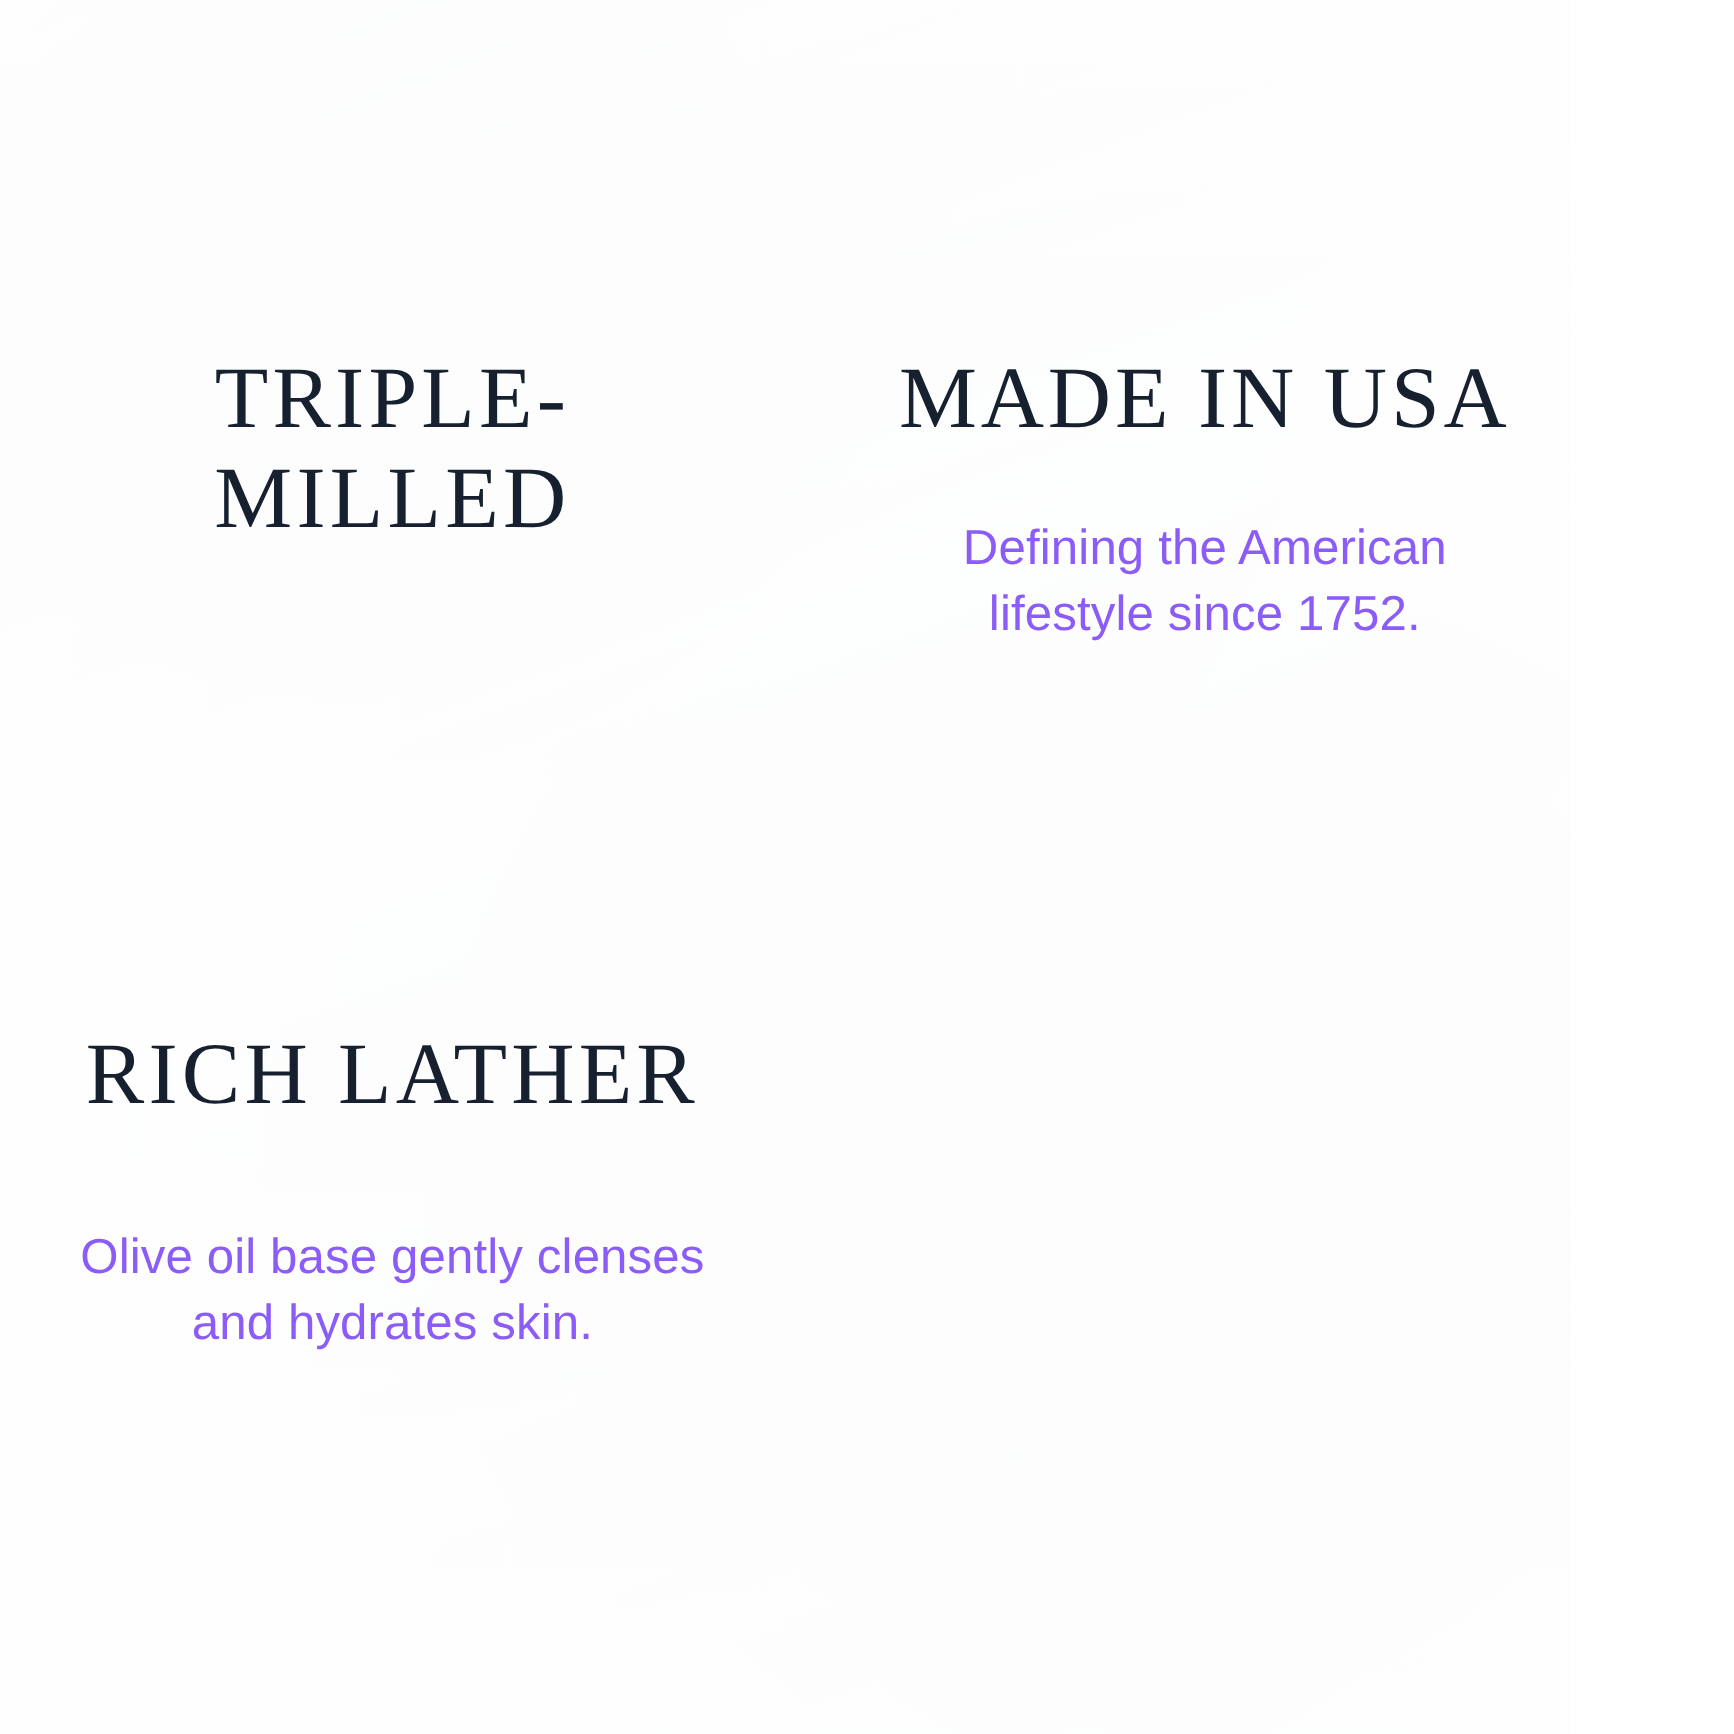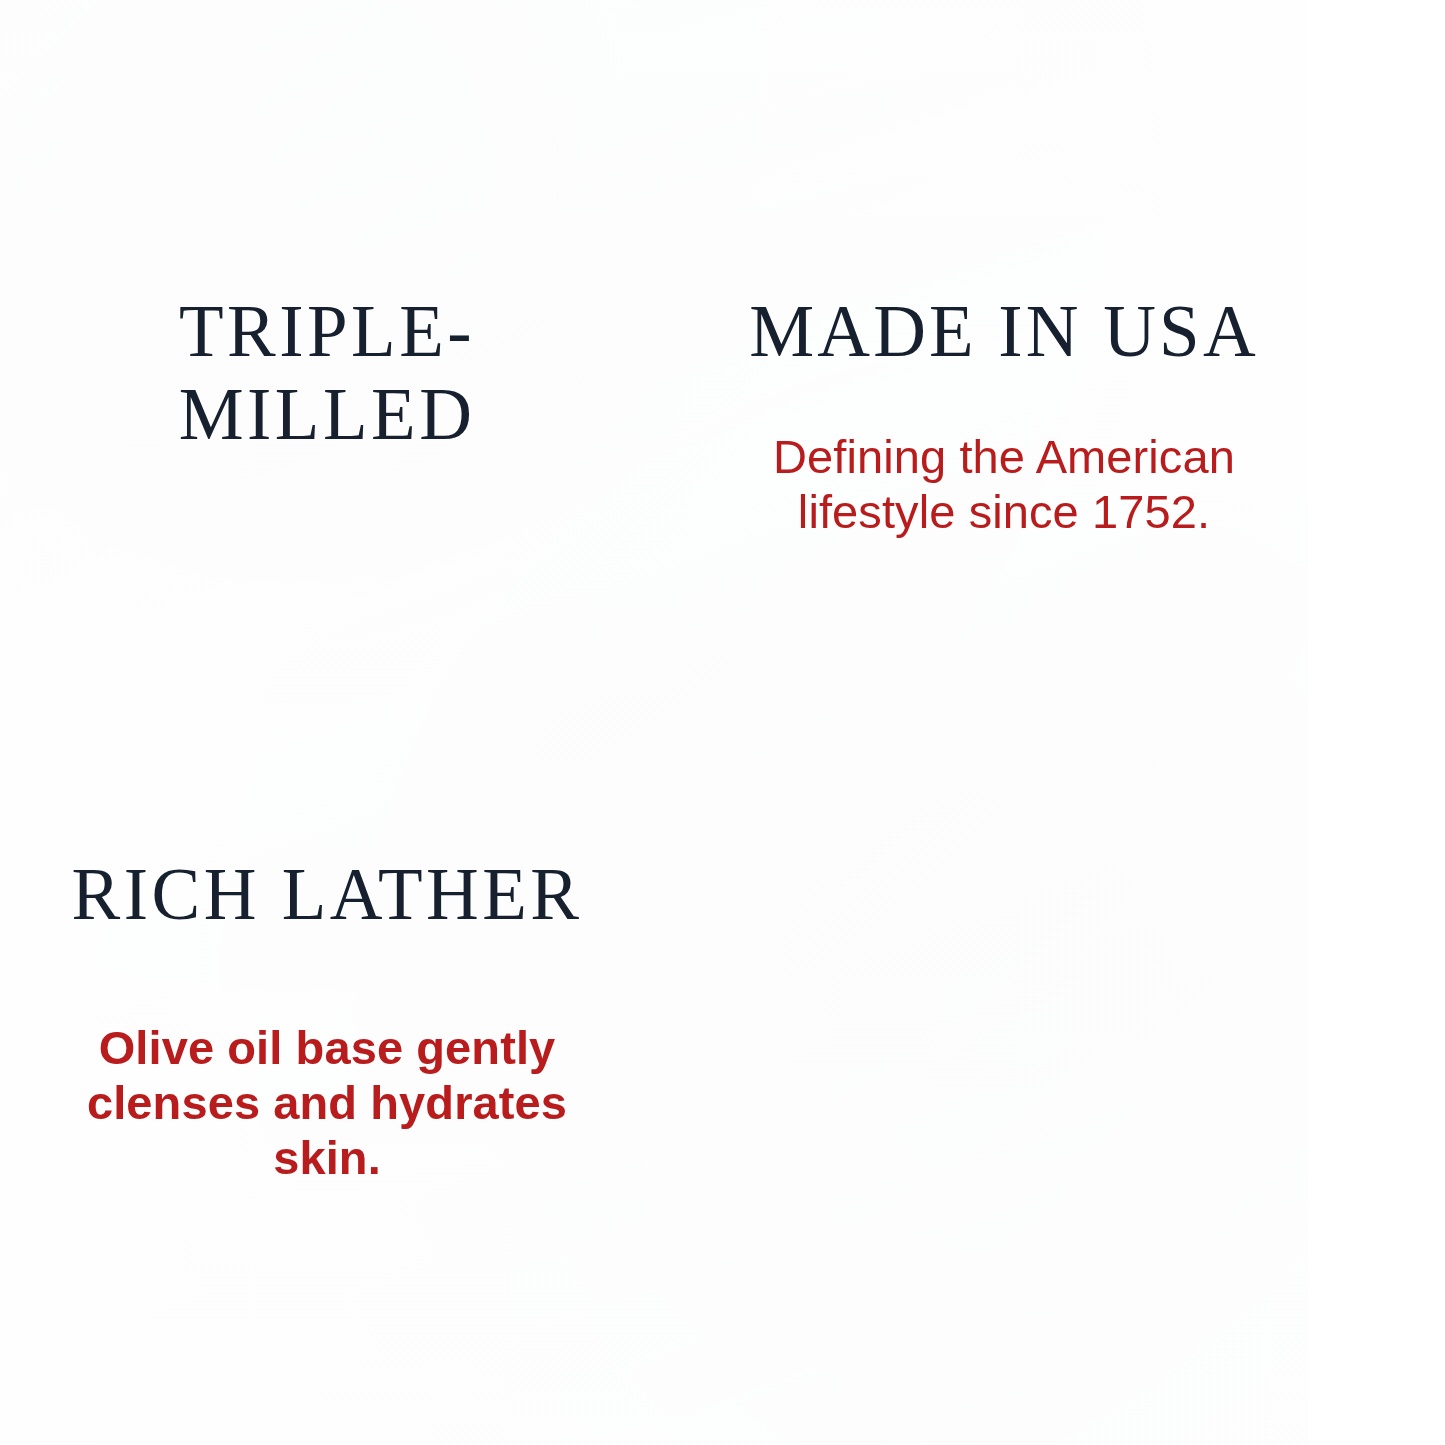--- a/index.html
+++ b/index.html
@@ -70,30 +70,30 @@
     margin: 0;
     text-transform: uppercase;
     max-width: 560px;
     -webkit-font-smoothing: antialiased;
   }
   .feature.c2 .f-title { letter-spacing: 3.2px; }
 
   .f-desc {
     font-family: "Liberation Sans", "DejaVu Sans", sans-serif;
     font-weight: 400;
-    font-size: 47px;
+    font-size: 41px;
     line-height: 55px;
     letter-spacing: 0.1px;
-    color: #b91c1c;
+    color: #8b5cf6;
     margin: 0;
     max-width: 600px;
   }
   .feature.r1 .f-desc { margin-top: 56px; }
   .feature.r2 .f-desc { margin-top: 56px; }
-  .feature.c1.r2 .f-desc { max-width: 640px; font-weight: bold; }
+  .feature.c1.r2 .f-desc { max-width: 640px; }
   .feature.c2.r2 .f-desc { max-width: 580px; }
   .feature.c1.r1 .f-desc { max-width: 590px; }
   .feature.c2.r1 .f-desc { max-width: 520px; }
 </style>
 </head>
 <body>
 
 <div id="stage">
 
   <div class="foam-layer">

